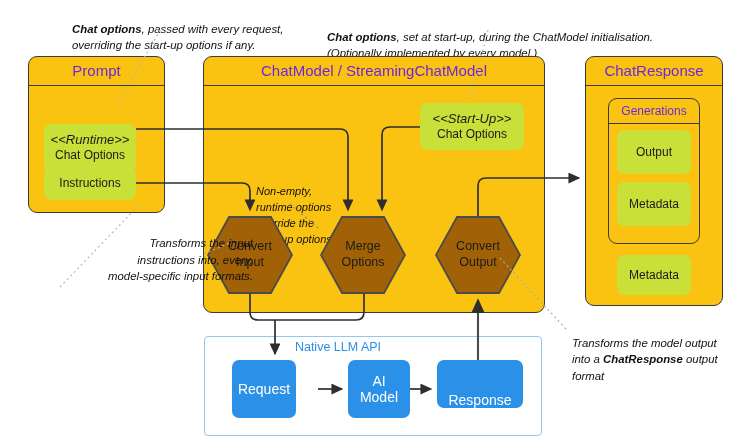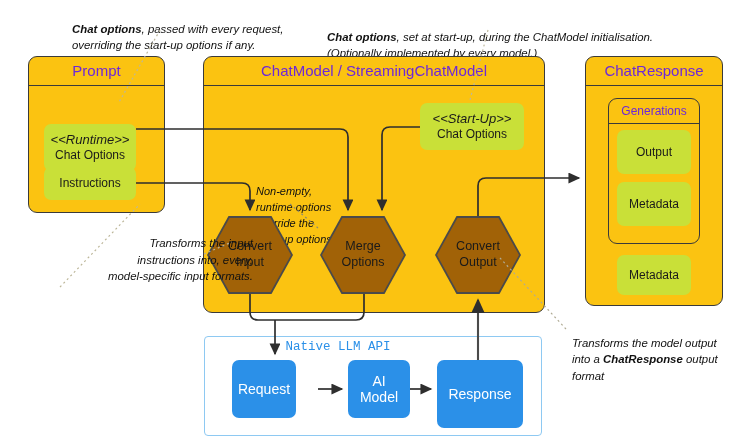--- a/index.html
+++ b/index.html
@@ -117,29 +117,29 @@
     <div class="border"></div>
     <div class="fill">Merge<br>Options</div>
   </div>
 
   <div class="hexwrap" style="left:435px;top:216px;">
     <div class="border"></div>
     <div class="fill">Convert<br>Output</div>
   </div>
 
   <div class="apigroup" style="left:204px;top:336px;width:338px;height:100px;"></div>
-  <div class="apigroup-title" style="left:204px;top:340px;width:268px;font-family:Liberation Mono, monospace;">Native LLM API</div>
+  <div class="apigroup-title" style="left:204px;top:340px;width:268px;">Native LLM API</div>
 
   <div class="bluebox" style="left:232px;top:360px;width:64px;height:58px;">
     <span>Request</span>
   </div>
   <div class="bluebox" style="left:348px;top:360px;width:62px;height:58px;">
     <span>AI<br>Model</span>
   </div>
-  <div class="bluebox" style="left:437px;top:360px;width:86px;height:68px;">
+  <div class="bluebox" style="left:437px;top:360px;width:86px;height:48px;align-items:flex-end;">
     <span>Response</span>
   </div>
 
   <div class="uml" style="left:585px;top:56px;width:138px;height:250px;">
     <div class="uml-title">ChatResponse</div>
   </div>
 
   <div class="uml sub" style="left:608px;top:98px;width:92px;height:146px;background:#FBC311;">
     <div class="uml-title">Generations</div>
   </div>

